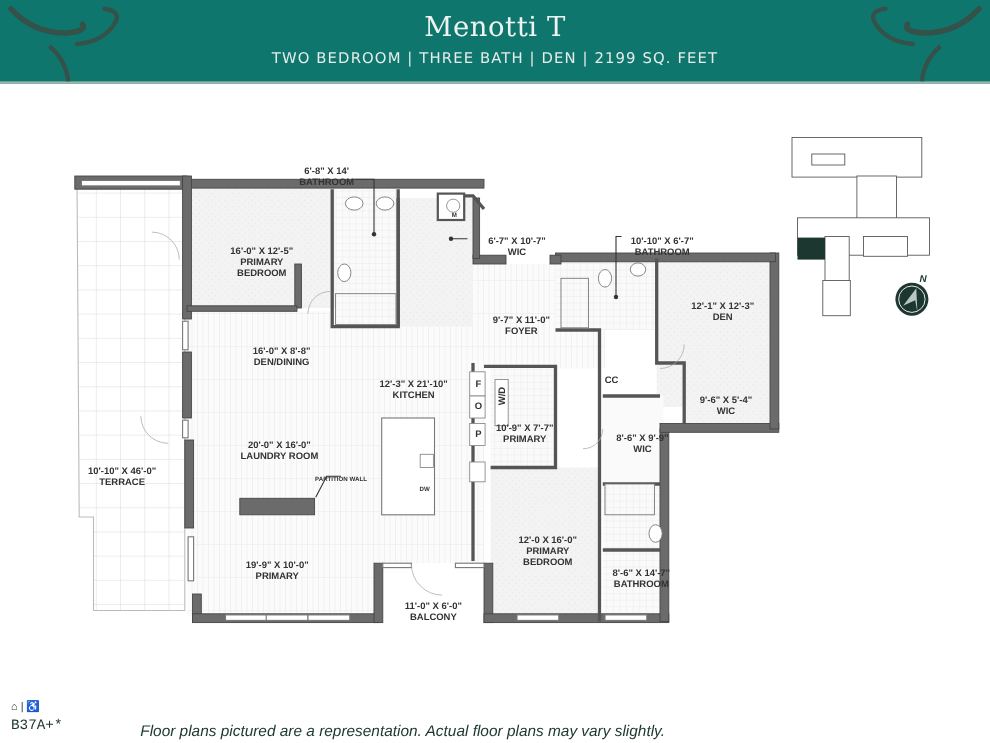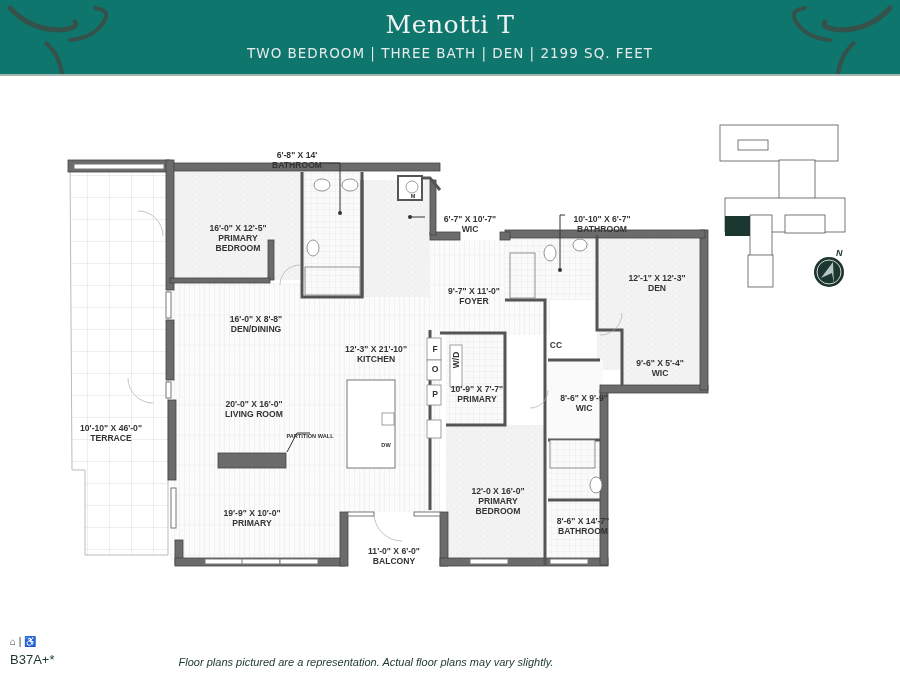--- a/index.html
+++ b/index.html
@@ -5,22 +5,22 @@
   html,body{margin:0;padding:0;}
   body{width:900px;height:675px;background:#ffffff;position:relative;overflow:hidden;font-family:"Liberation Sans",sans-serif;}
   .header{position:absolute;left:0;top:0;width:900px;height:74px;background:#0f766e;border-bottom:2px solid #9fb5ae;}
   .header .title{position:absolute;left:0;width:900px;top:10px;text-align:center;color:#eef3f1;font-family:"DejaVu Serif",serif;font-size:25px;letter-spacing:0.5px;}
   .header .subtitle{position:absolute;left:0;width:900px;top:45px;text-align:center;color:#e5ecea;font-family:"DejaVu Sans",sans-serif;font-size:13.5px;letter-spacing:1px;}
   .ornament{position:absolute;top:0;}
   .plan{position:absolute;left:0;top:76px;width:900px;height:560px;}
   .lbl{position:absolute;font-family:"Liberation Sans",sans-serif;font-weight:bold;font-size:8.6px;color:#333;text-align:center;line-height:10px;white-space:nowrap;transform:translateX(-50%);}
   .lbl.small{font-size:5.6px;}
   .footer-icons{position:absolute;left:10px;top:636px;font-size:10px;color:#1c3630;}
-  .unit-code{position:absolute;left:10px;top:652px;font-size:13px;color:#1c3630;}
-  .disclaimer{position:absolute;left:0;width:732px;top:656px;text-align:center;font-size:11px;font-style:italic;color:#1c3630;}
+  .unit-code{position:absolute;left:10px;top:652px;font-size:13px;color:#1c3630;font-family:Liberation Mono, monospace;}
+  .disclaimer{position:absolute;left:0;width:732px;top:656px;text-align:center;font-size:14px;font-style:italic;color:#1c3630;}
   .page-num{position:absolute;right:10px;top:652px;font-size:13px;color:#1c3630;margin-top:22px;}
 </style>
 </head>
 <body>
 
 <div class="header">
   <svg class="ornament" width="150" height="74" viewBox="0 0 150 74">
     <path d="M10 8 Q30 30 60 30 Q80 28 75 22" stroke="#34514a" stroke-width="5" fill="none" stroke-linecap="round"></path>
     <path d="M95 8 Q110 10 105 20 Q95 38 70 40" stroke="#34514a" stroke-width="4" fill="none" stroke-linecap="round"></path>
     <path d="M45 42 Q60 55 62 74" stroke="#34514a" stroke-width="4" fill="none"></path>
@@ -228,21 +228,21 @@
 <div class="lbl" style="left:256px;top:314px">
     <div>16'-0" X 8'-8"</div>
     <div>DEN/DINING</div>
   </div>
 <div class="lbl" style="left:376px;top:344px">
     <div>12'-3" X 21'-10"</div>
     <div>KITCHEN</div>
   </div>
 <div class="lbl" style="left:254px;top:399px">
     <div>20'-0" X 16'-0"</div>
-    <div>LIVING ROOM</div>
+    <div>LAUNDRY ROOM</div>
   </div>
 <div class="lbl" style="left:477px;top:384px">
     <div>10'-9" X 7'-7"</div>
     <div>PRIMARY</div>
   </div>
 <div class="lbl" style="left:660px;top:358px">
     <div>9'-6" X 5'-4"</div>
     <div>WIC</div>
   </div>
 <div class="lbl" style="left:584px;top:393px">

